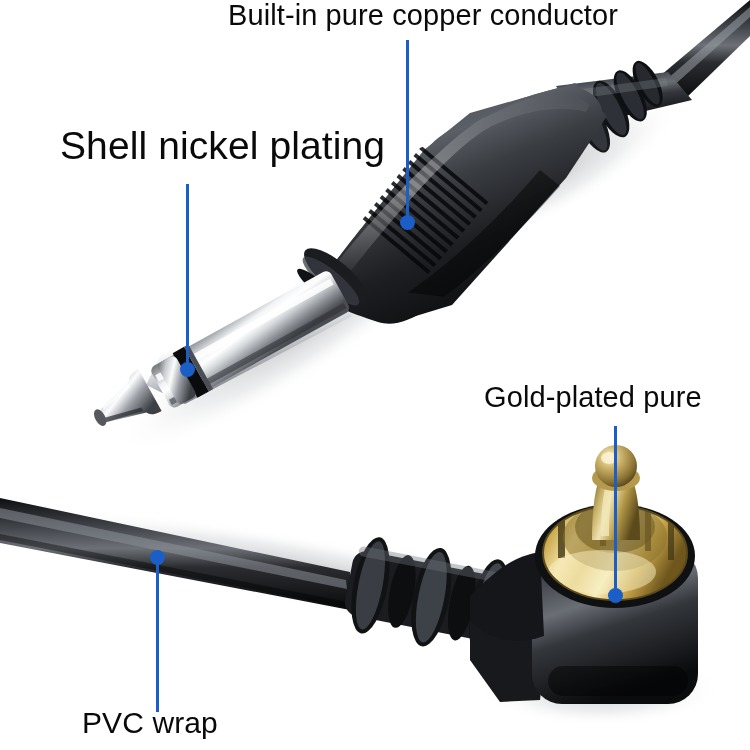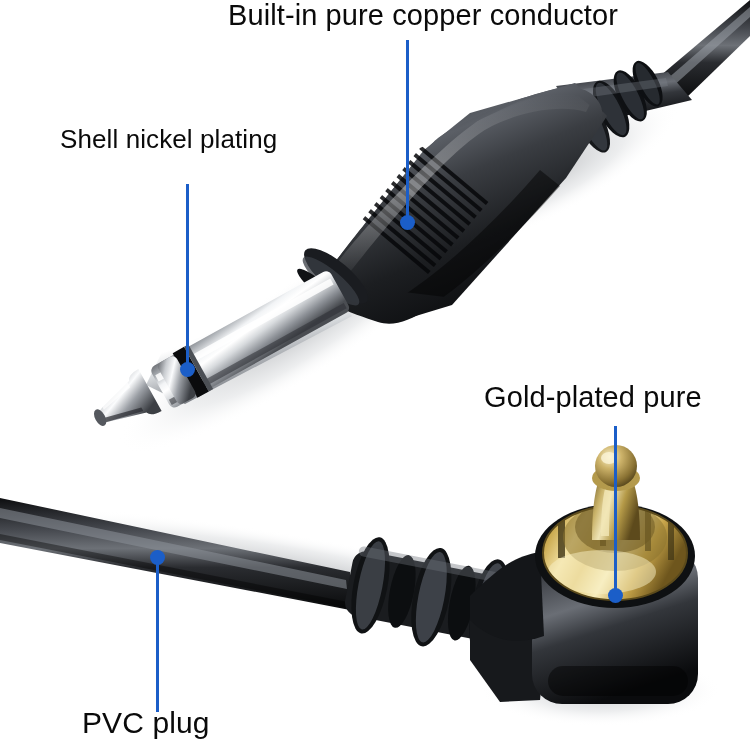--- a/index.html
+++ b/index.html
@@ -8,21 +8,21 @@
        font-family:"Liberation Sans","DejaVu Sans",sans-serif;}
   #stage{position:relative;width:750px;height:750px;background:#ffffff;overflow:hidden;}
 
   
   .callout-label{
     position:absolute;color:#0a0a0a;white-space:nowrap;
     font-family:"Liberation Sans","DejaVu Sans",sans-serif;
     font-weight:400;line-height:1;letter-spacing:.1px;
   }
   #lbl-copper{left:228px;top:1px;font-size:29px;}
-  #lbl-nickel{left:60px;top:126px;font-size:26px;}
+  #lbl-nickel{left:60px;top:126px;font-size:39px;}
   #lbl-gold  {left:484px;top:383px;font-size:29px;}
   #lbl-pvc   {left:82px;top:708px;font-size:30px;}
 
   
   .leader{position:absolute;width:3px;background:#1b5ec8;}
   .dot{position:absolute;width:15px;height:15px;border-radius:50%;background:#1b5ec8;}
 
   #line-copper{left:406px;top:40px;height:182px;}
   #dot-copper {left:400px;top:215px;}
 
@@ -286,17 +286,17 @@
   <div class="dot" id="dot-copper"></div>
 
   <div class="callout-label" id="lbl-nickel">Shell nickel plating</div>
   <div class="leader" id="line-nickel"></div>
   <div class="dot" id="dot-nickel"></div>
 
   <div class="callout-label" id="lbl-gold">Gold-plated pure</div>
   <div class="leader" id="line-gold"></div>
   <div class="dot" id="dot-gold"></div>
 
-  <div class="callout-label" id="lbl-pvc">PVC plug</div>
+  <div class="callout-label" id="lbl-pvc">PVC wrap</div>
   <div class="leader" id="line-pvc"></div>
   <div class="dot" id="dot-pvc"></div>
 
 </div>
 
 </body></html>

